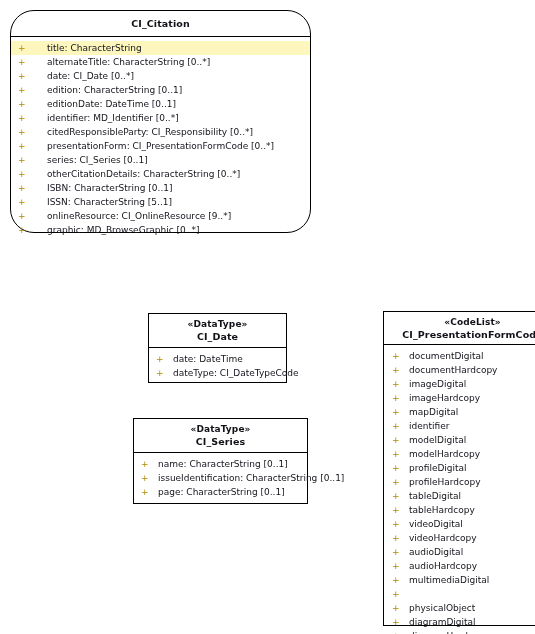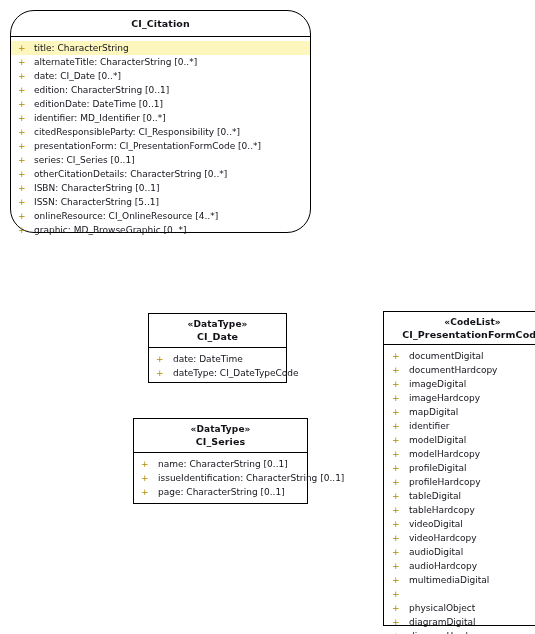--- a/index.html
+++ b/index.html
@@ -86,21 +86,21 @@
 
   
   #box-ci-citation {
     left: 10px;
     top: 10px;
     width: 301px;
     height: 223px;
     border-radius: 24px;
   }
   #box-ci-citation .uml-header { height: 26px; padding-top: 6px; }
-  #box-ci-citation .attr-text { margin-left: 23px; }
+  #box-ci-citation .attr-text { margin-left: 36px; }
 
   #box-ci-date {
     left: 148px;
     top: 313px;
     width: 139px;
     height: 70px;
   }
   #box-ci-date .uml-header { height: 34px; }
 
   #box-ci-series {
@@ -174,21 +174,21 @@
     <div class="attr-row">
       <span class="attr-vis">+</span>
       <span class="attr-text">ISBN: CharacterString [0..1]</span>
     </div>
     <div class="attr-row">
       <span class="attr-vis">+</span>
       <span class="attr-text">ISSN: CharacterString [5..1]</span>
     </div>
     <div class="attr-row">
       <span class="attr-vis">+</span>
-      <span class="attr-text">onlineResource: CI_OnlineResource [4..*]</span>
+      <span class="attr-text">onlineResource: CI_OnlineResource [9..*]</span>
     </div>
     <div class="attr-row">
       <span class="attr-vis">+</span>
       <span class="attr-text">graphic: MD_BrowseGraphic [0..*]</span>
     </div>
   </div>
 </div>
 
 <div id="box-ci-date" class="uml-box">
   <div class="uml-header">

